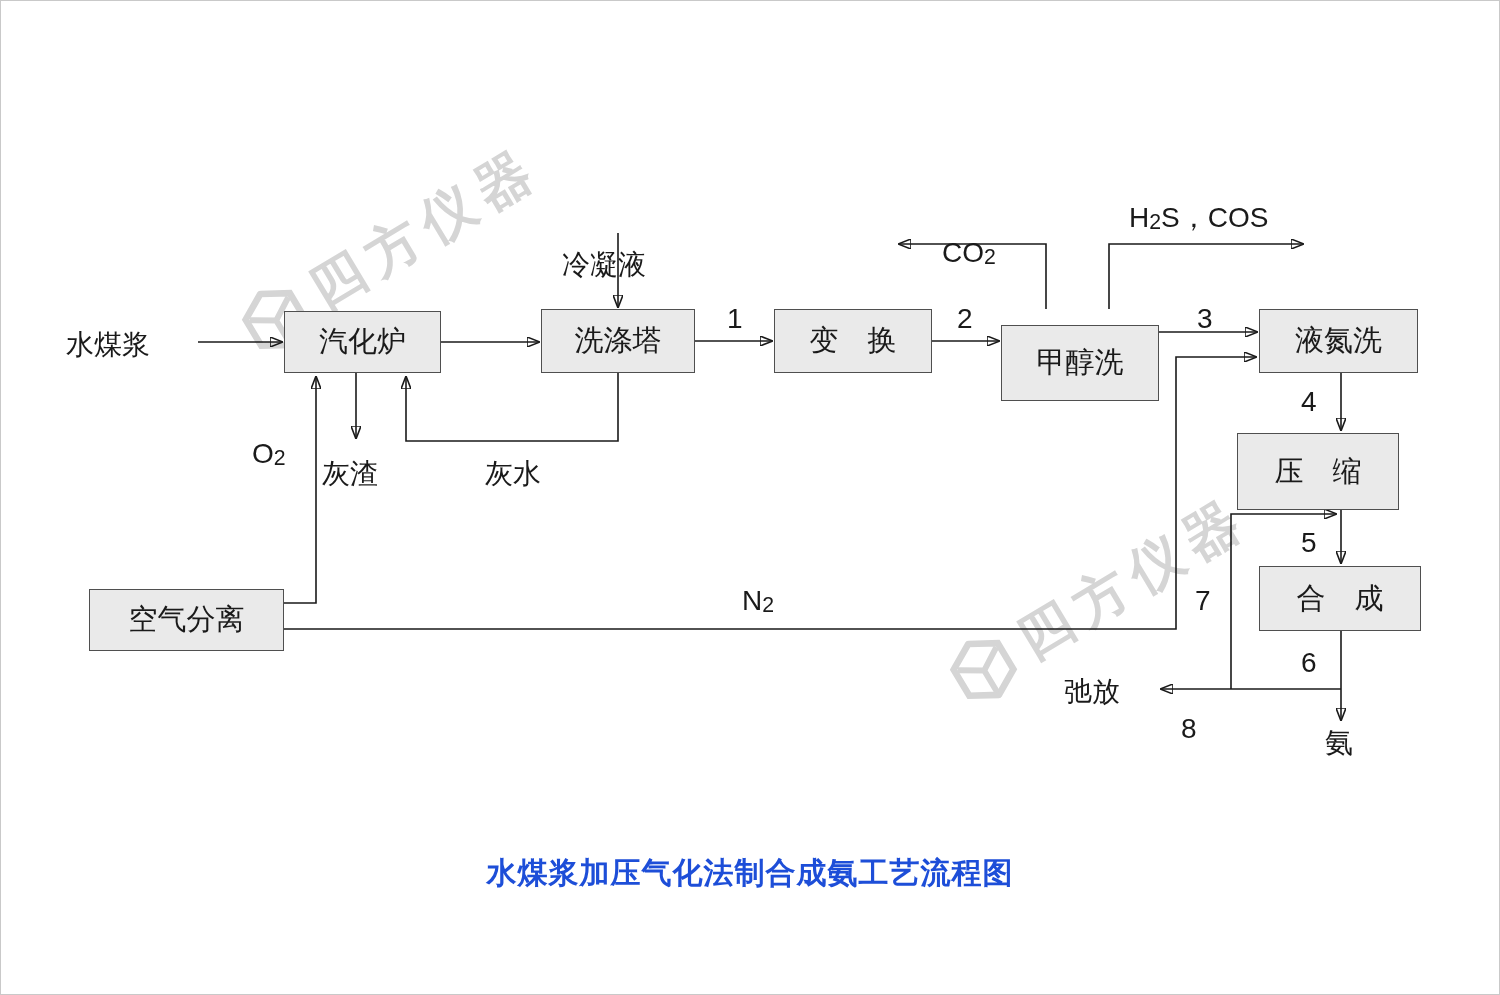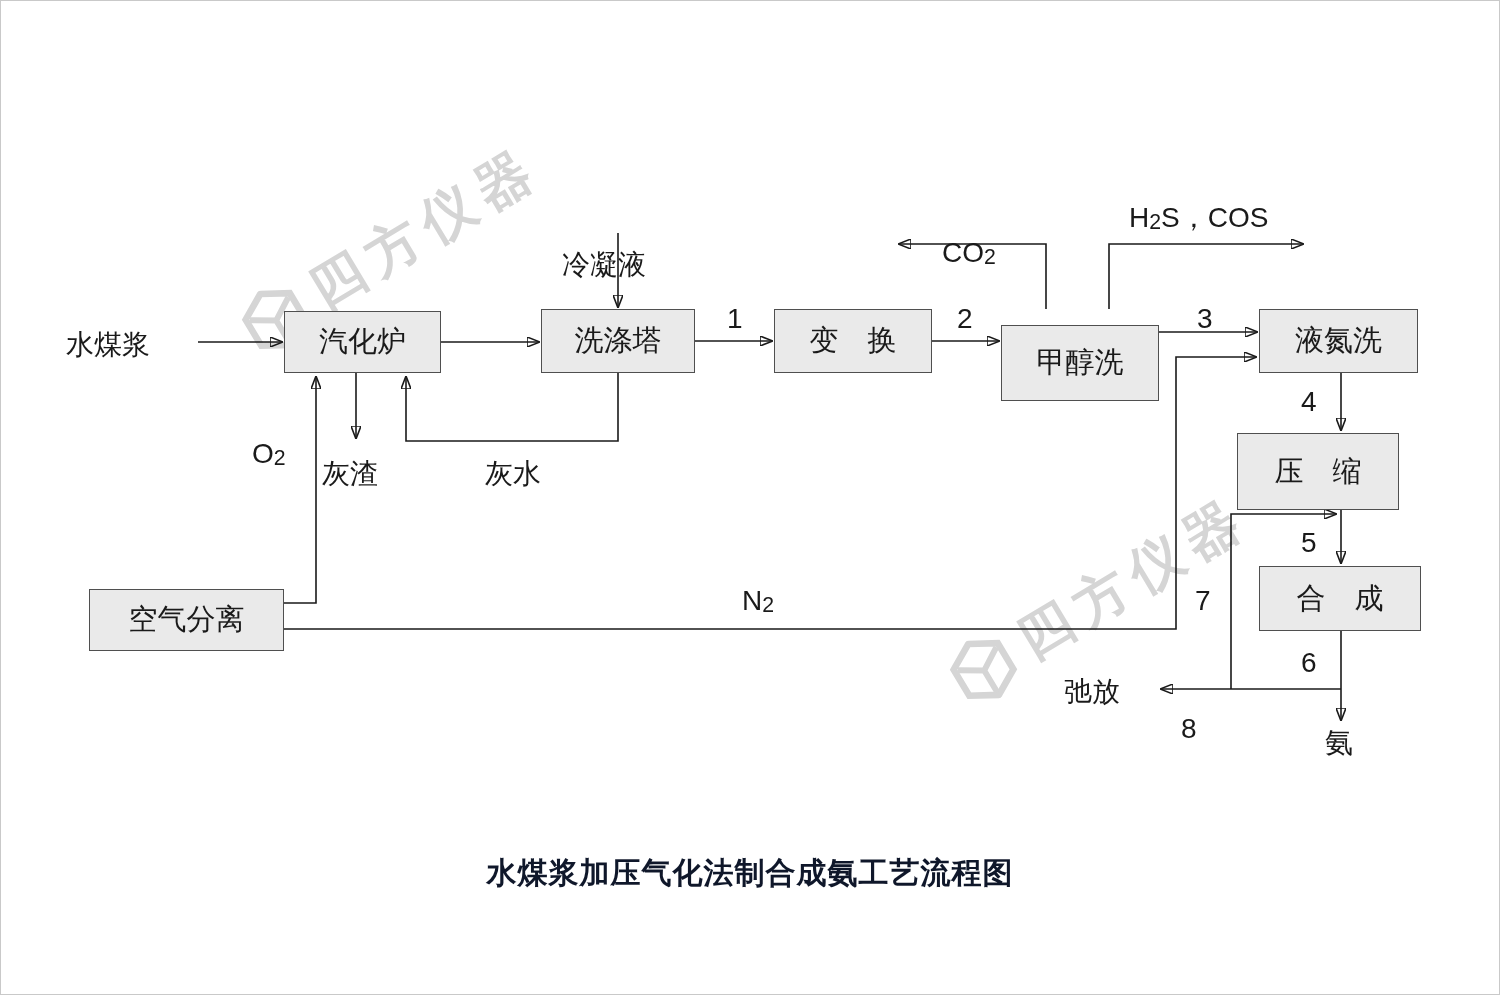--- a/index.html
+++ b/index.html
@@ -57,21 +57,21 @@
     vertical-align: -0.1em;
   }
   .diagram-title {
     position: absolute;
     left: 0; right: 0;
     top: 852px;
     text-align: center;
     font-size: 30px;
     font-weight: 700;
     letter-spacing: 1px;
-    color: #0f172a;
+    color: #1d4ed8;
     z-index: 3;
   }
   .watermark {
     position: absolute;
     display: flex;
     align-items: center;
     gap: 14px;
     transform: rotate(-31deg);
     color: #d5d5d5;
     z-index: 1;

